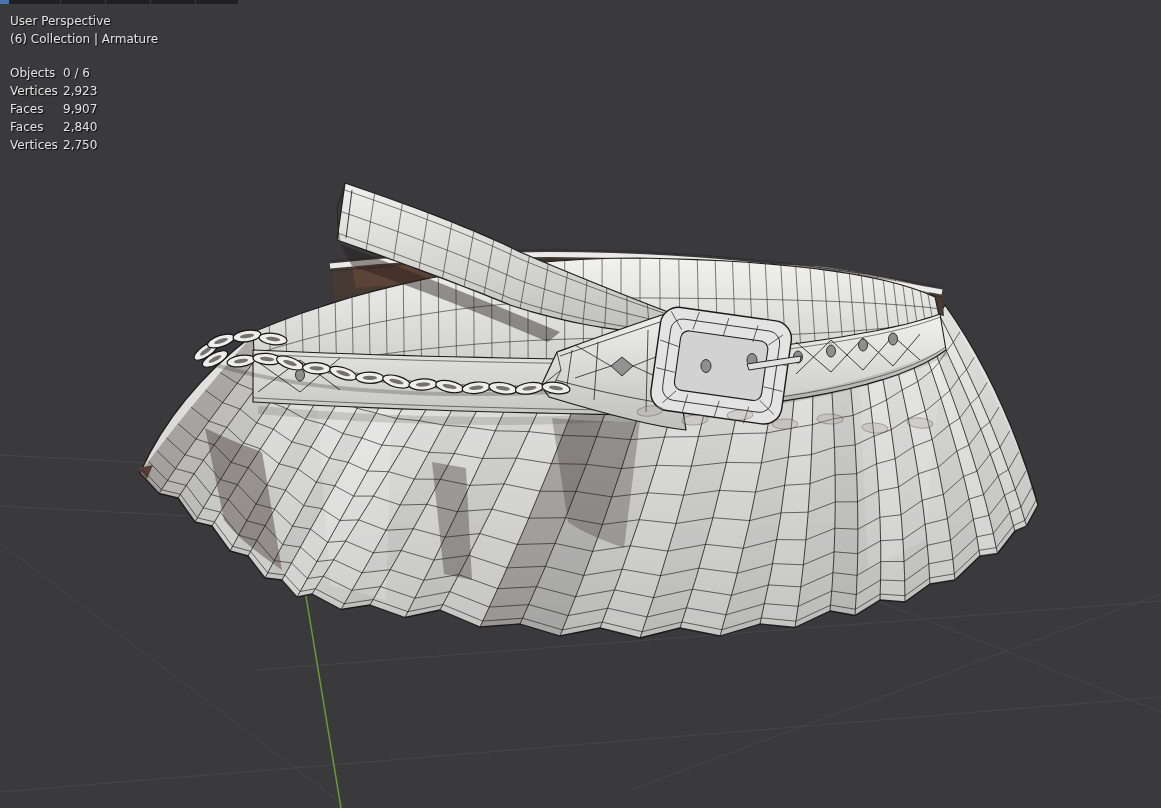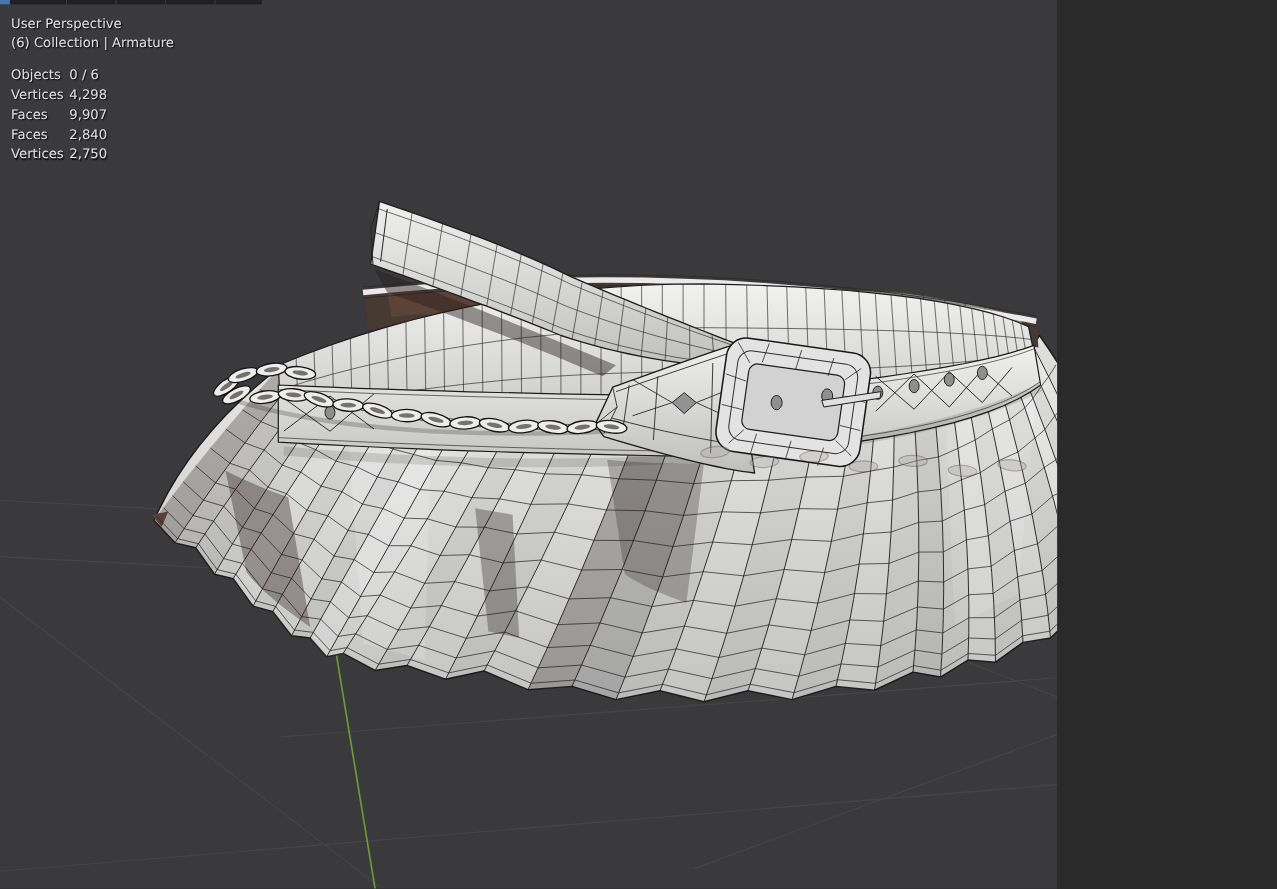--- a/index.html
+++ b/index.html
@@ -1,22 +1,22 @@
 <!DOCTYPE html>
 <html><head>
 <meta charset="utf-8">
 <style>
   html,body{margin:0;padding:0;background:#2a2a2a;}
-  .stage{position:relative;width:961px;height:808px;overflow:hidden;background:#3a3a3c;
+  .stage{position:relative;width:1161px;height:808px;overflow:hidden;background:#3a3a3c;
          font-family:"DejaVu Sans",sans-serif;}
   svg.scene{position:absolute;left:0;top:0;display:block;}
   .overlay{position:absolute;top:12px;left:10px;color:#e2e2e2;font-size:12px;
            text-shadow:1px 1px 1px rgba(0,0,0,.85);user-select:none;pointer-events:none;}
   .ov-line{height:18px;line-height:18px;white-space:pre;}
-  .stats{margin-top:11px;}
+  .stats{margin-top:16px;}
   .srow{height:18px;line-height:18px;display:flex;}
   .slabel{width:53px;}
   .sval{}
   .topbar{position:absolute;top:0;left:0;width:238px;height:4px;background:#202020;}
   .topbar .accent{position:absolute;left:0;top:0;width:9px;height:4px;background:#4a74ad;}
   .topbar .tick{position:absolute;top:0;width:1px;height:4px;background:#3c3c3c;}
 </style>
 </head>
 <body>
 
@@ -394,21 +394,21 @@
   <div class="overlay">
     <div class="ov-line">User Perspective</div>
     <div class="ov-line">(6) Collection | Armature</div>
     <div class="stats">
       <div class="srow">
         <span class="slabel">Objects</span>
         <span class="sval">0 / 6</span>
       </div>
       <div class="srow">
         <span class="slabel">Vertices</span>
-        <span class="sval">4,298</span>
+        <span class="sval">2,923</span>
       </div>
       <div class="srow">
         <span class="slabel">Faces</span>
         <span class="sval">9,907</span>
       </div>
       <div class="srow">
         <span class="slabel">Faces</span>
         <span class="sval">2,840</span>
       </div>
       <div class="srow">

